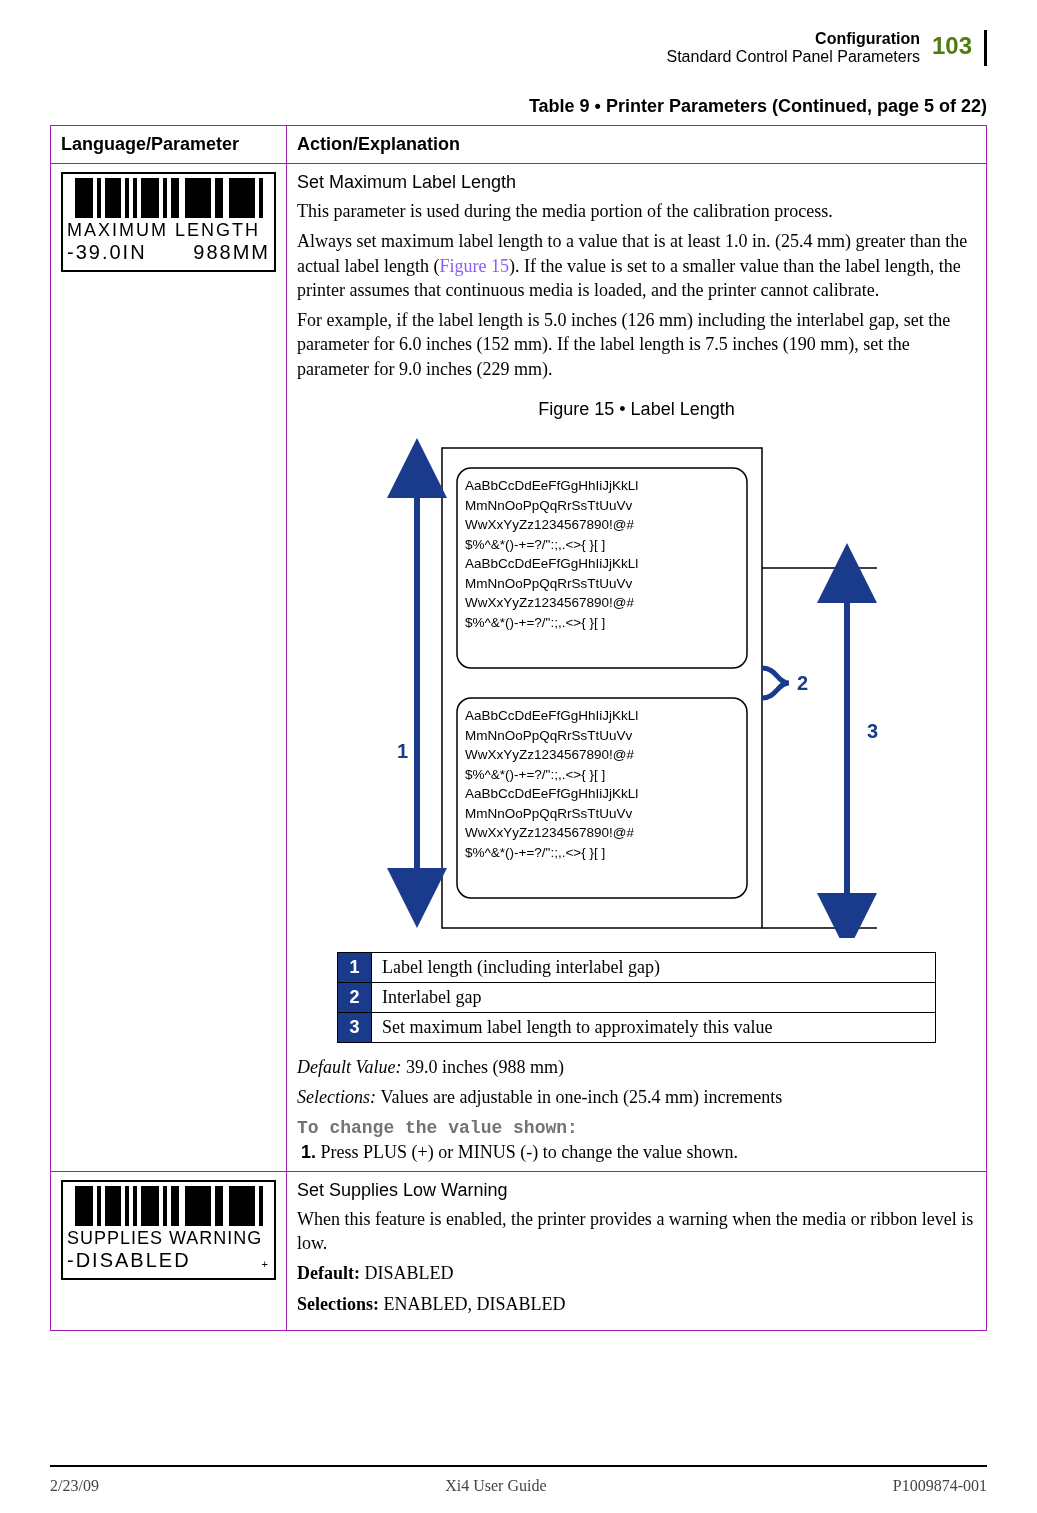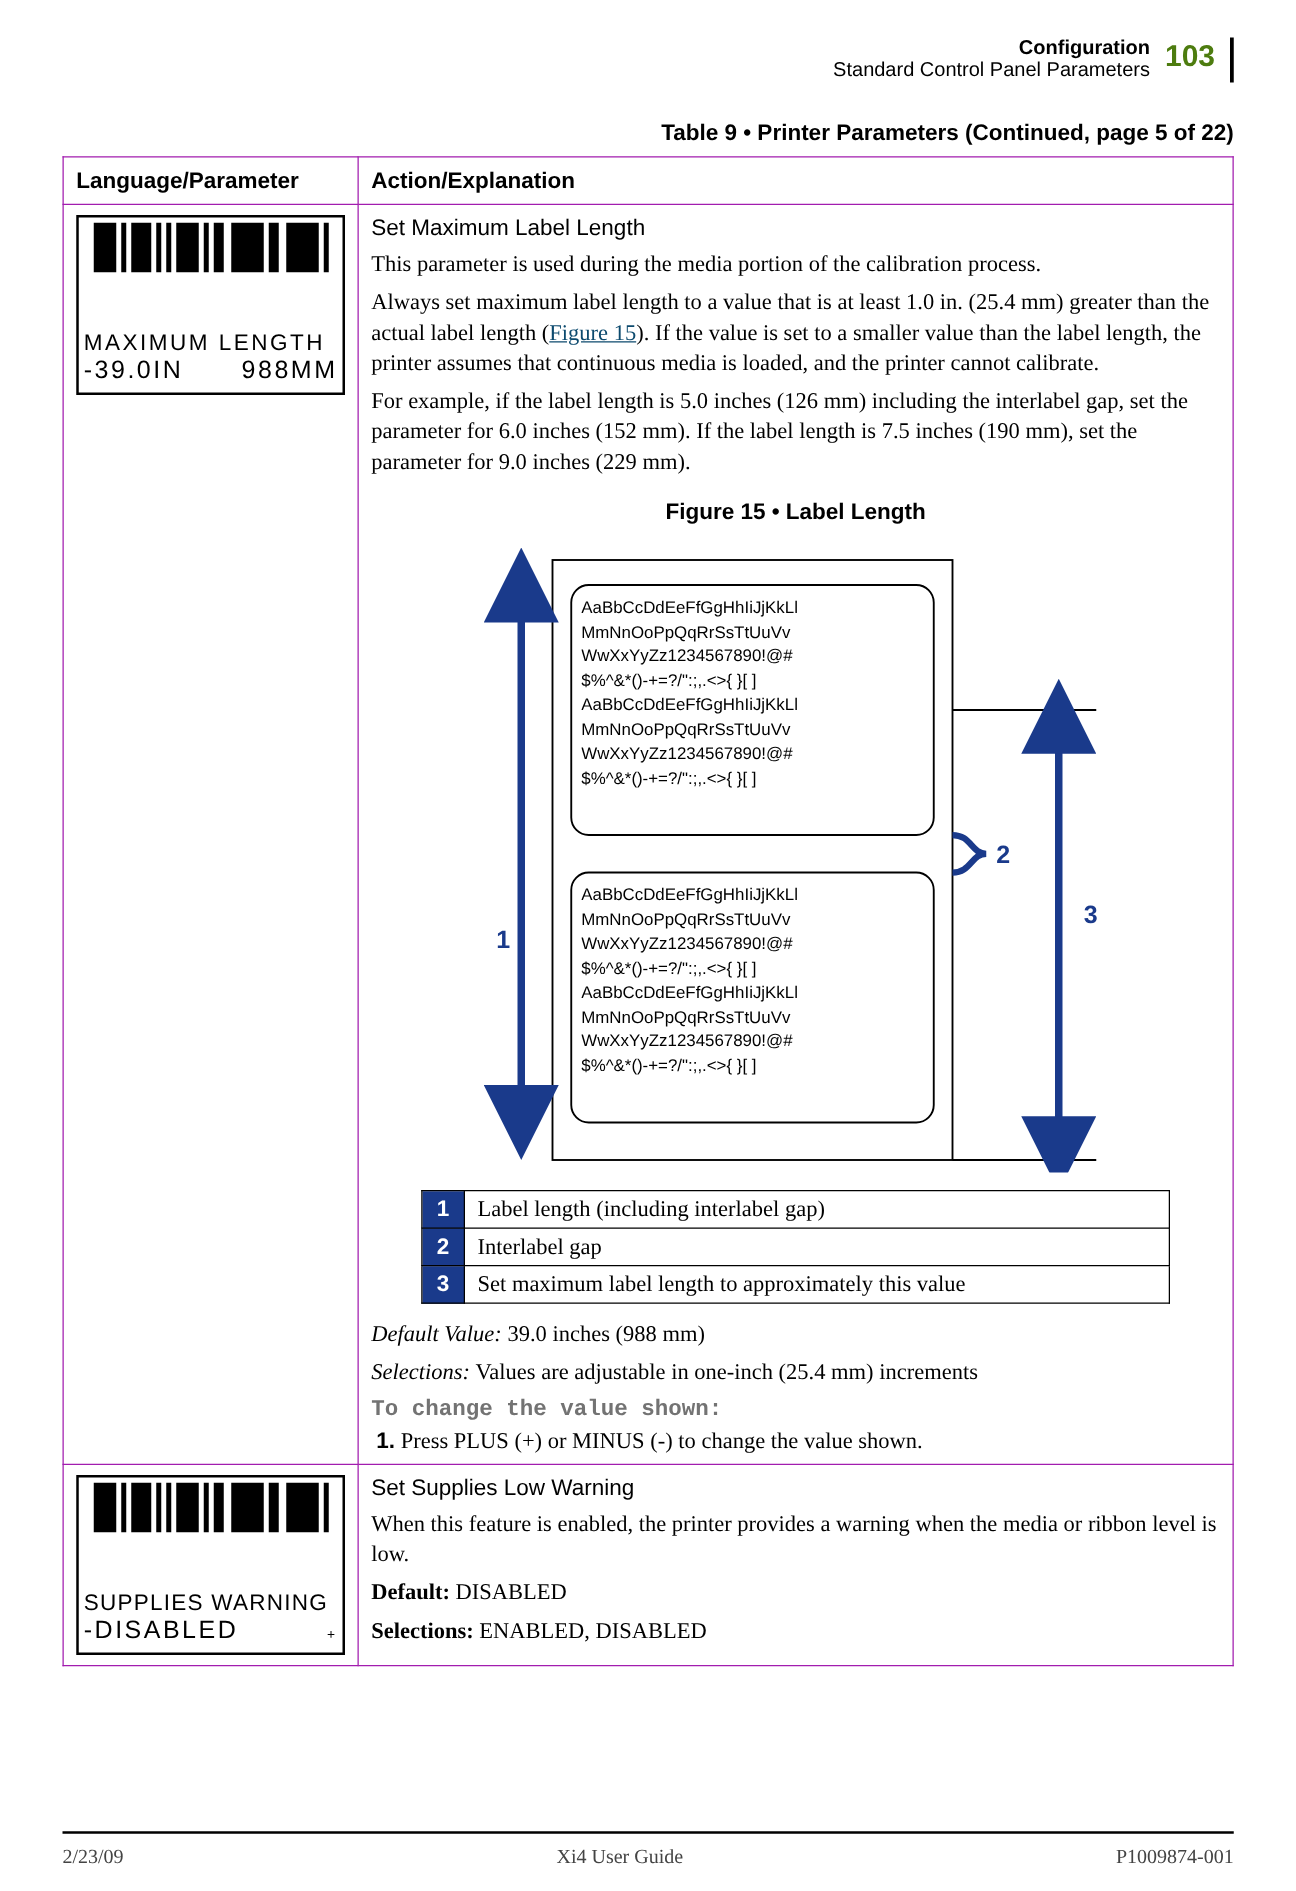--- a/index.html
+++ b/index.html
@@ -33,31 +33,31 @@
     text-align: right; font-family: Arial, Helvetica, sans-serif; font-weight: bold;
     font-size: 18px; margin: 30px 0 8px 0;
   }
   table.main { width: 100%; border-collapse: collapse; }
   table.main th, table.main td { border: 1px solid #a21caf; padding: 8px 10px; vertical-align: top; }
   table.main th {
     font-family: Arial, Helvetica, sans-serif; font-weight: bold; text-align: left; font-size: 18px;
   }
   .col-lang { width: 230px; }
   .lcd {
-    border: 2px solid #000; width: 215px; height: 144px; position: relative;
+    border: 2px solid #000; width: 215px; height: 100px; position: relative;
     display: flex; flex-direction: column; justify-content: flex-end;
     padding: 6px 4px; font-family: "Helvetica", Arial, sans-serif; letter-spacing: 2px;
   }
   .lcd .barcode { position: absolute; top: 4px; left: 0; right: 0; height: 40px; }
   .lcd .line { font-size: 18px; }
   .lcd .line2 { font-size: 20px; display: flex; justify-content: space-between; }
   .para-title { font-family: Arial, Helvetica, sans-serif; font-weight: normal; font-size: 18px; margin-bottom: 4px; }
   .body-text { margin: 6px 0; line-height: 1.35; }
-  .link { color: #0c4a6e; text-decoration: underline; }
-  .figure-caption { text-align: center; font-family: Arial, Helvetica, sans-serif; font-weight: bold; font-size: 18px; margin: 18px 0; }
+  .link { color: #8b5cf6; }
+  .figure-caption { text-align: center; font-family: Arial, Helvetica, sans-serif; font-weight: normal; font-size: 18px; margin: 18px 0; }
   .figure-wrap { display: flex; justify-content: center; margin-bottom: 14px; }
   table.legend { border-collapse: collapse; margin: 6px 40px 12px 40px; width: calc(100% - 80px); }
   table.legend td { border: 1px solid #000; padding: 4px 10px; }
   table.legend td.numcell {
     width: 34px; text-align: center; color: #fff; font-family: Arial, Helvetica, sans-serif;
     font-weight: bold;
   }
   .bg1 { background: #1a3a8b; }
   .bg2 { background: #1a3a8b; }
   .bg3 { background: #1a3a8b; }

